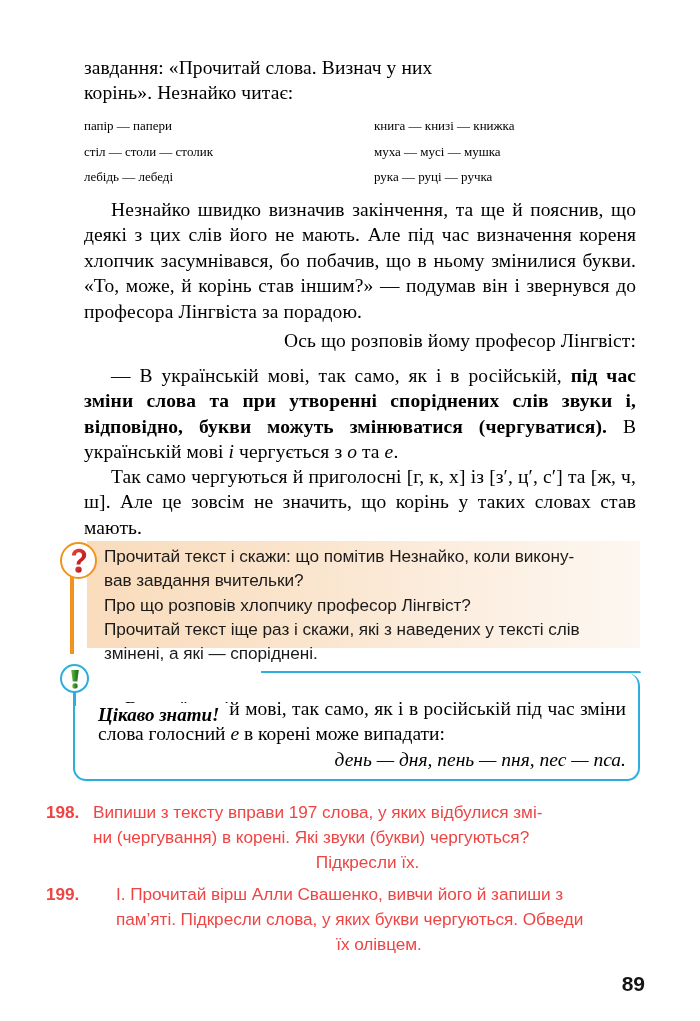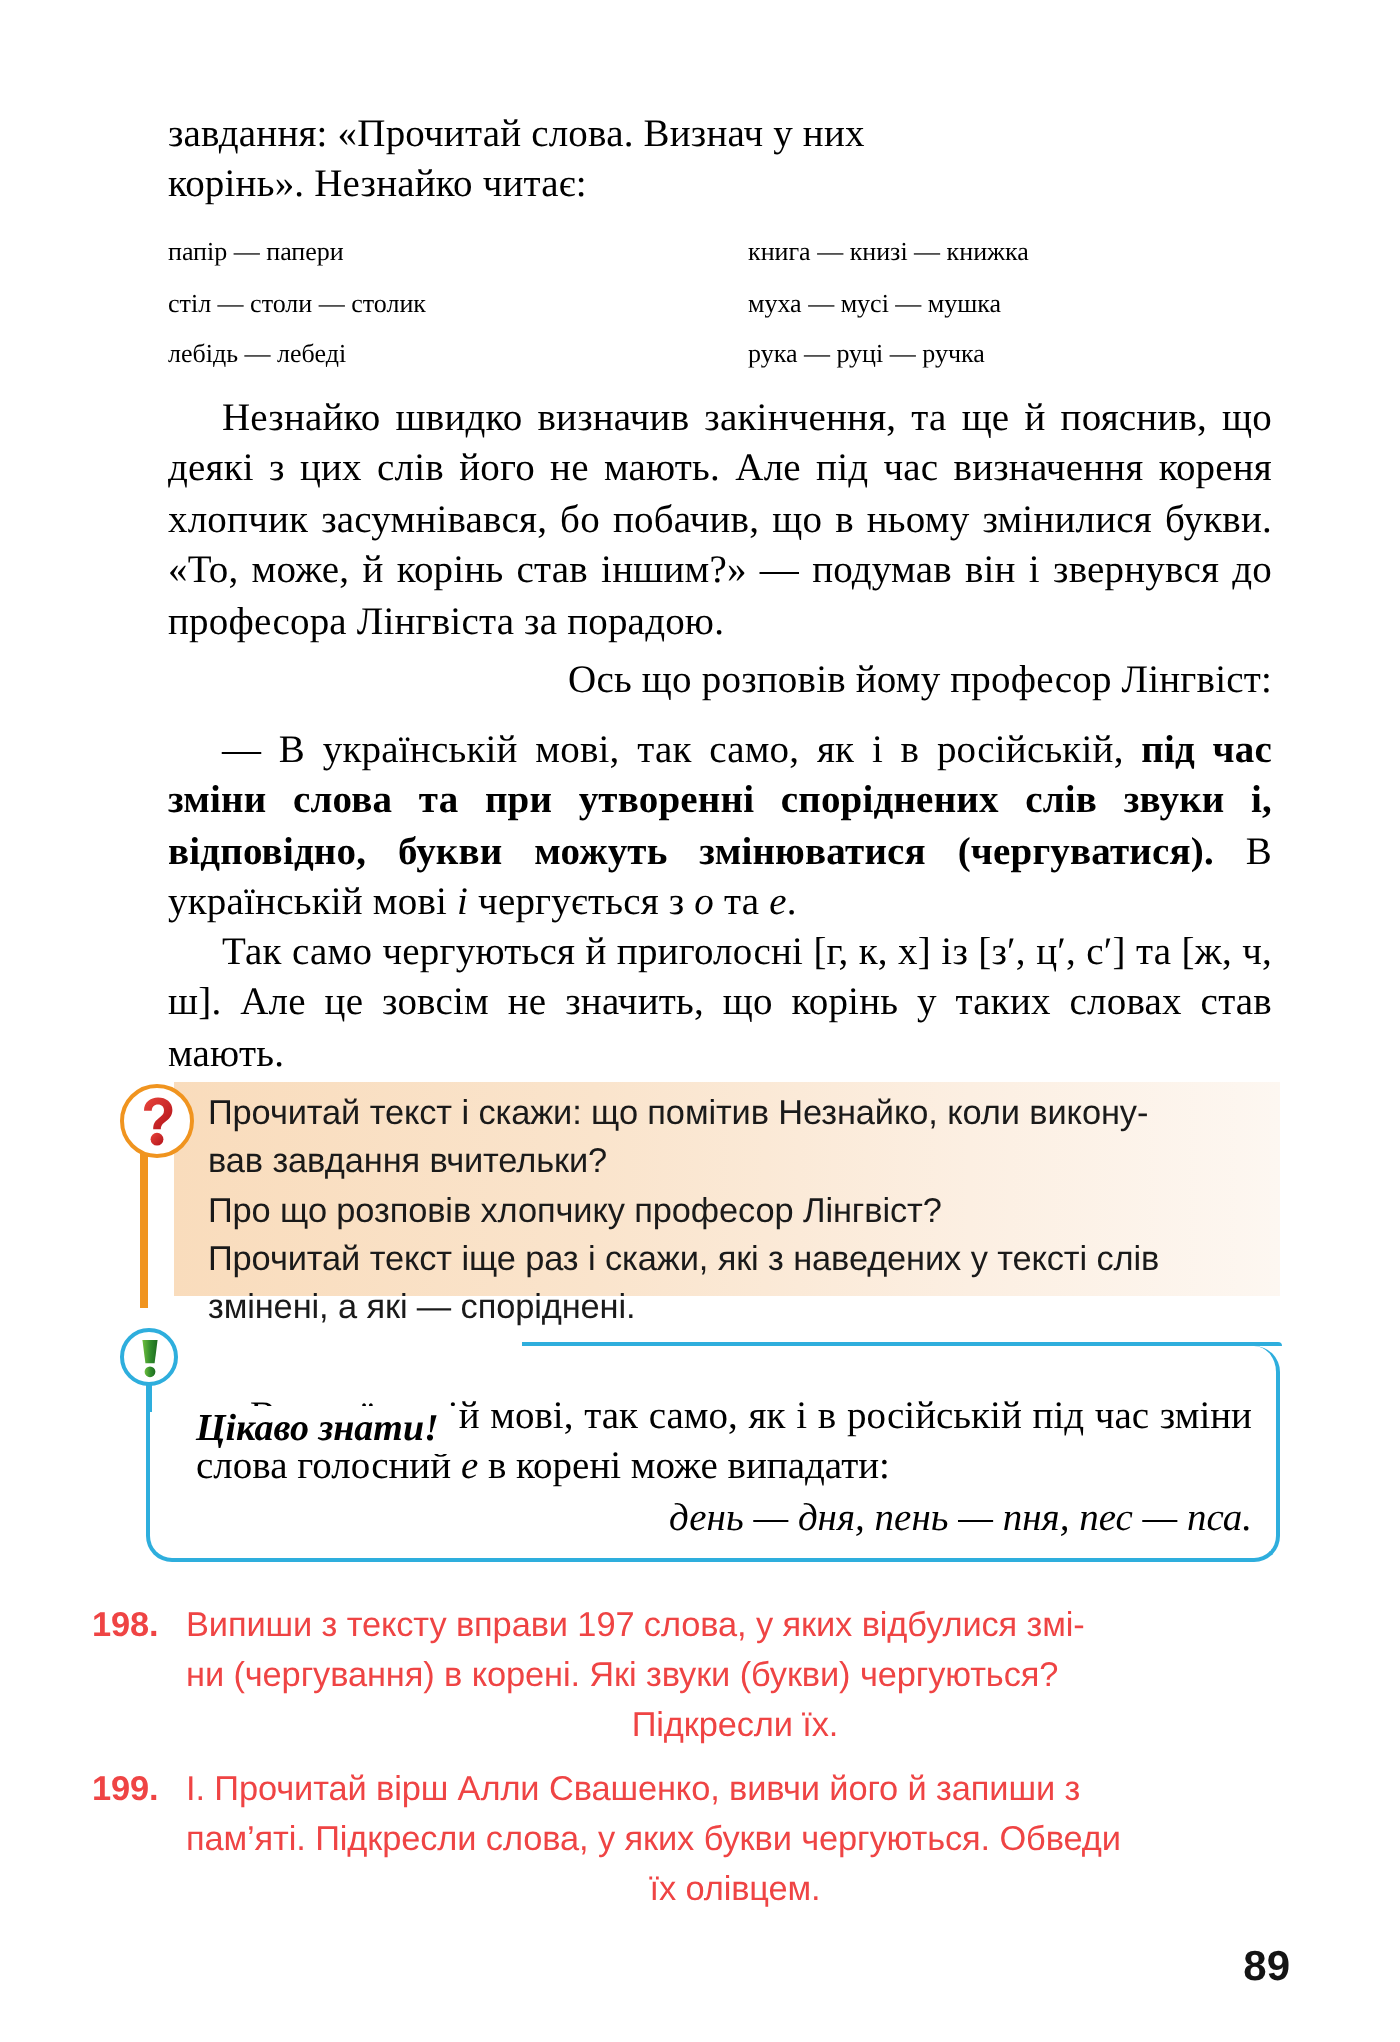--- a/index.html
+++ b/index.html
@@ -316,21 +316,21 @@
 
   <div class="exercise" style="top:800px;">
     <div class="ex-num">198.</div>
     <div class="ex-body">
       <div>Випиши з тексту вправи 197 слова,  у яких відбулися змі-</div>
       <div>ни (чергування) в корені. Які звуки (букви) чергуються?</div>
       <div class="lastline">Підкресли їх.</div>
     </div>
   </div>
 
-  <div class="exercise" style="top:882px;">
+  <div class="exercise" style="top:882px;gap:23px;">
     <div class="ex-num">199.</div>
     <div class="ex-body">
       <div>І. Прочитай вірш Алли Свашенко, вивчи його й запиши з</div>
       <div>пам’яті. Підкресли слова, у яких букви чергуються. Обведи</div>
       <div class="lastline">їх олівцем.</div>
     </div>
   </div>
 
   <div class="page-number">89</div>
 

